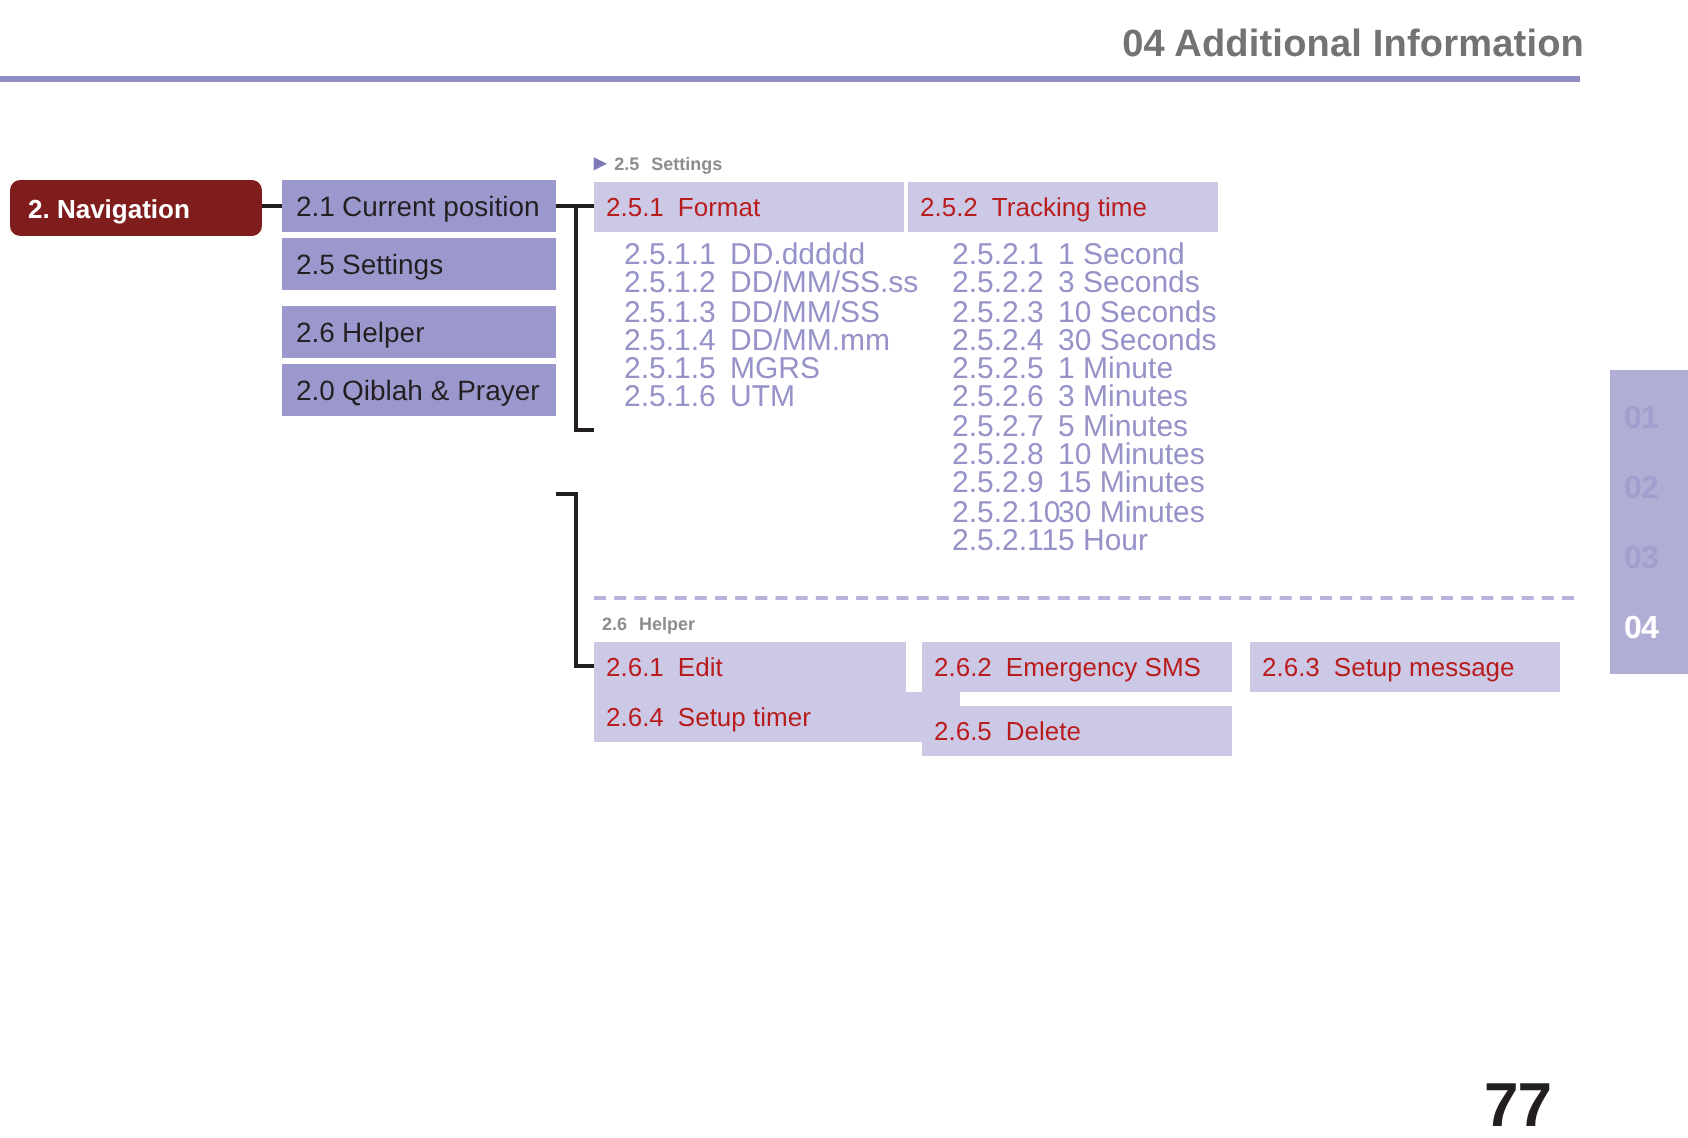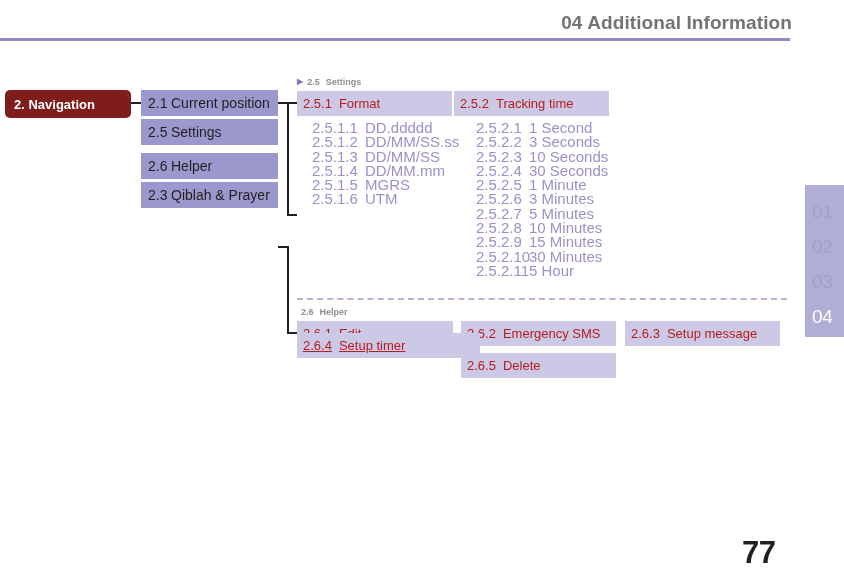--- a/index.html
+++ b/index.html
@@ -41,22 +41,22 @@
     position: absolute;
     left: 805px;
     top: 185px;
     width: 39px;
     height: 152px;
     background: #b1aed6;
   }
   #side-tabs .tab-num {
     position: absolute;
     left: 7px;
-    font-size: 19px;
-    font-weight: 400;
+    font-size: 16px;
+    font-weight: 700;
     letter-spacing: -0.4px;
     line-height: 1;
     color: #a29ecd;
     text-align: center;
   }
   #side-tabs .tab-num.active {
     color: #ffffff;
   }
   #side-tabs .t0 { top: 17px; }
   #side-tabs .t1 { top: 52px; }
@@ -220,21 +220,21 @@
     padding-left: 6px;
     box-sizing: border-box;
   }
   .content-box .num { margin-right: 7px; }
 
   #box-251 { left: 297px; top: 91px;  width: 155px; }
   #box-252 { left: 454px; top: 91px;  width: 155px; }
   #box-261 { left: 297px; top: 321px; width: 156px; }
   #box-262 { left: 461px; top: 321px; width: 155px; }
   #box-263 { left: 625px; top: 321px; width: 155px; }
-  #box-264 { left: 297px; top: 333px; width: 183px; text-decoration: underline; }
+  #box-264 { left: 297px; top: 346px; width: 183px; }
   #box-265 { left: 461px; top: 353px; width: 155px; }
 
   
   .leaf-list {
     position: absolute;
     font-size: 15px;
     color: #9693c9;
     line-height: 14.3px;
   }
   .leaf-list .leaf-row { white-space: nowrap; }
@@ -284,21 +284,21 @@
   </div>
   <div class="nav-item">
     <span class="num">2.5</span>
     <span>Settings</span>
   </div>
   <div class="nav-item gap-above">
     <span class="num">2.6</span>
     <span>Helper</span>
   </div>
   <div class="nav-item">
-    <span class="num">2.3</span>
+    <span class="num">2.0</span>
     <span>Qiblah &amp; Prayer</span>
   </div>
 </div>
 
 <div id="bracket-settings">
   <div class="hleftmid"></div>
   <div class="vline"></div>
   <div class="htop"></div>
   <div class="hbot"></div>
 </div>

